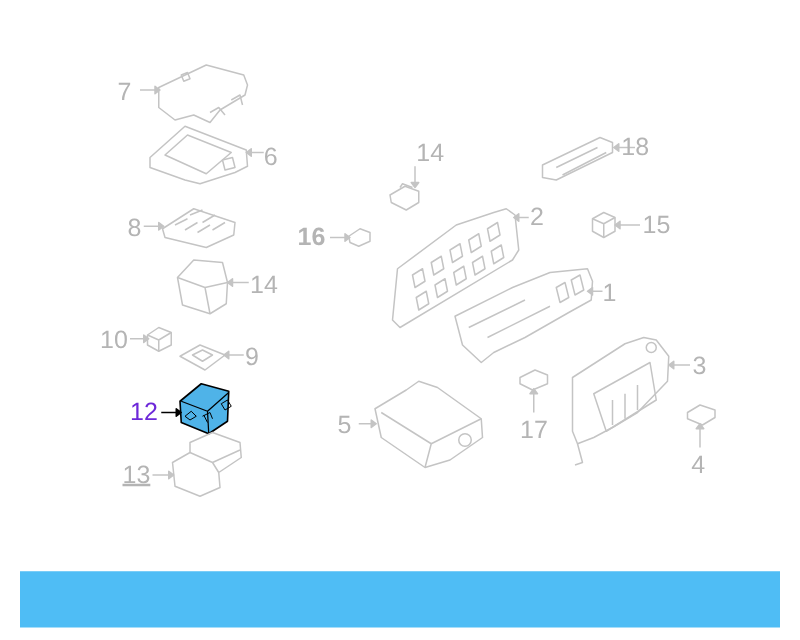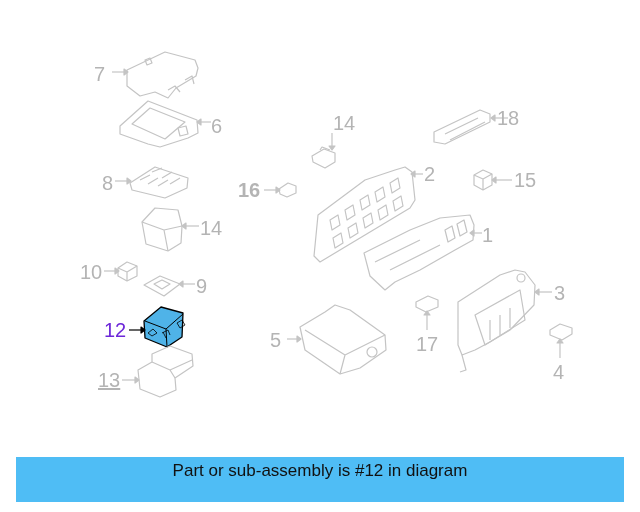--- a/index.html
+++ b/index.html
@@ -167,14 +167,13 @@
 <span class="callout" style="left:200px;top:218px;">14</span>
 <span class="callout active" style="left:104px;top:320px;">12</span>
 <span class="callout" style="left:98px;top:370px;text-decoration:underline;">13</span>
 <span class="callout" style="left:333px;top:113px;">14</span>
 <span class="callout" style="left:514px;top:170px;">15</span>
 <span class="callout" style="left:238px;top:180px;font-weight:bold;">16</span>
 <span class="callout" style="left:416px;top:334px;">17</span>
 <span class="callout" style="left:497px;top:108px;">18</span>
 
 <div id="banner">
-  <div>Part or sub-assembly is #12 in diagram</div>
 </div>
 
 </body></html>

